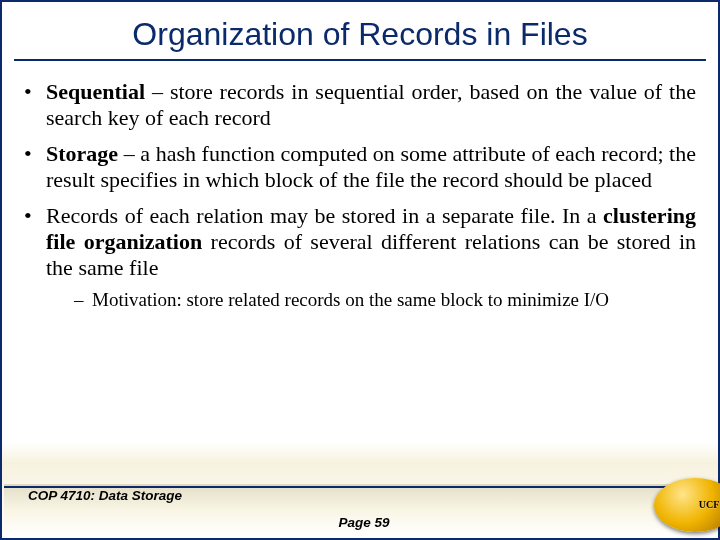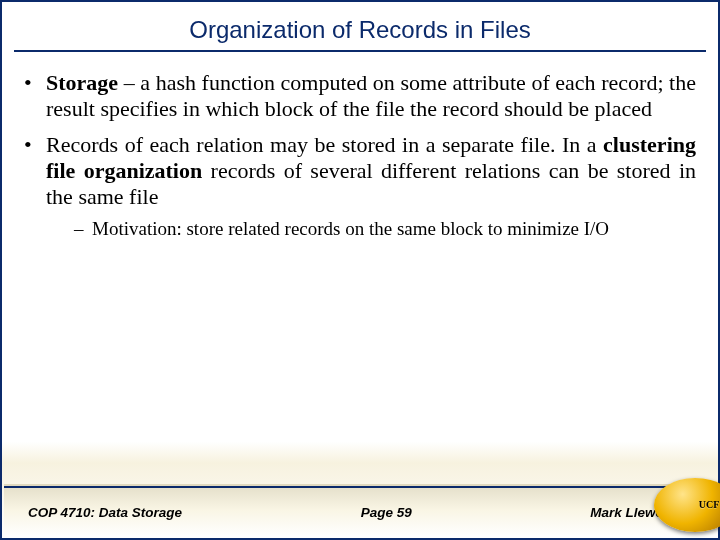--- a/index.html
+++ b/index.html
@@ -15,21 +15,21 @@
     width: 720px;
     height: 540px;
     position: relative;
     box-sizing: border-box;
     border: 2px solid #0b2a6b;
     background: linear-gradient(to bottom, #ffffff 0%, #ffffff 82%, #f7f2df 86%, #ffffff 100%);
   }
   .title {
     text-align: center;
     font-family: Arial, Helvetica, sans-serif;
-    font-size: 24px;
+    font-size: 32px;
     color: #0b2a6b;
     margin-top: 14px;
     margin-bottom: 6px;
     font-weight: normal;
   }
   .title-rule {
     border: none;
     border-top: 2.5px solid #0b2a6b;
     margin: 2px 12px 0 12px;
   }
@@ -91,20 +91,21 @@
     left: 0; right: 0; top: -4px;
     height: 2px;
     background: #e0d9bf;
   }
   .footer-content {
     display: flex;
     align-items: center;
     height: 100%;
     padding: 0 16px 0 24px;
     box-sizing: border-box;
+    flex-direction: column;
   }
   .footer-text {
     font-family: Arial, Helvetica, sans-serif;
     font-size: 13.5px;
     font-weight: bold;
     font-style: italic;
     color: #000;
     white-space: nowrap;
   }
   .ft-left  { flex: 0 0 auto; margin-right: auto; }
@@ -142,20 +143,23 @@
 <body>
 
 <div class="slide">
 
   <h1 class="title">Organization of Records in Files</h1>
   <hr class="title-rule">
 
   <div class="content">
     <ul class="main">
       <li>
+        <b>Sequential</b><span> – store records in sequential order, based on the value of the search key of each record</span>
+      </li>
+      <li>
         <b>Storage</b><span> – a hash function computed on some attribute of each record; the result specifies in which block of the file the record should be placed</span>
       </li>
       <li>
         <span>Records of each relation may be stored in a separate file. In a </span><b>clustering file organization</b><span> records of several different relations can be stored in the same file</span>
         <ul class="sub">
           <li>Motivation: store related records on the same block to minimize I/O</li>
         </ul>
       </li>
     </ul>
   </div>

